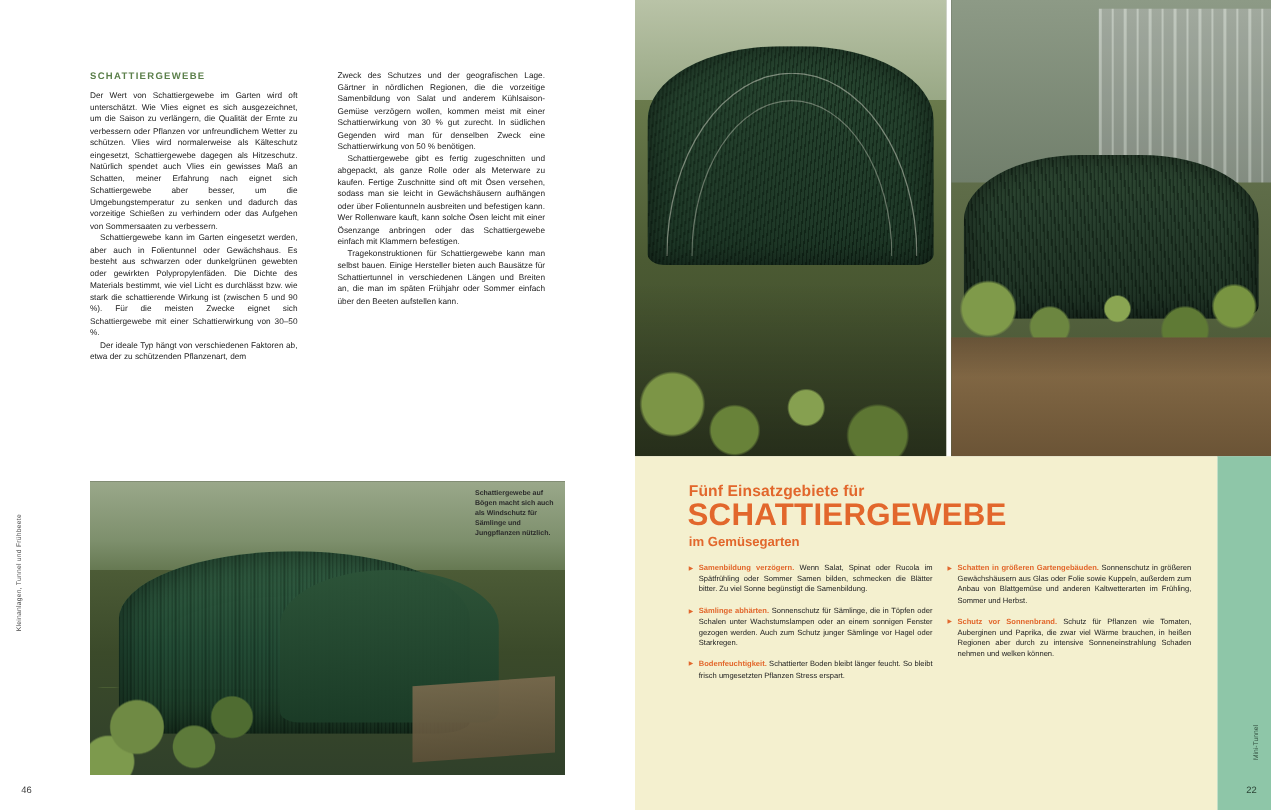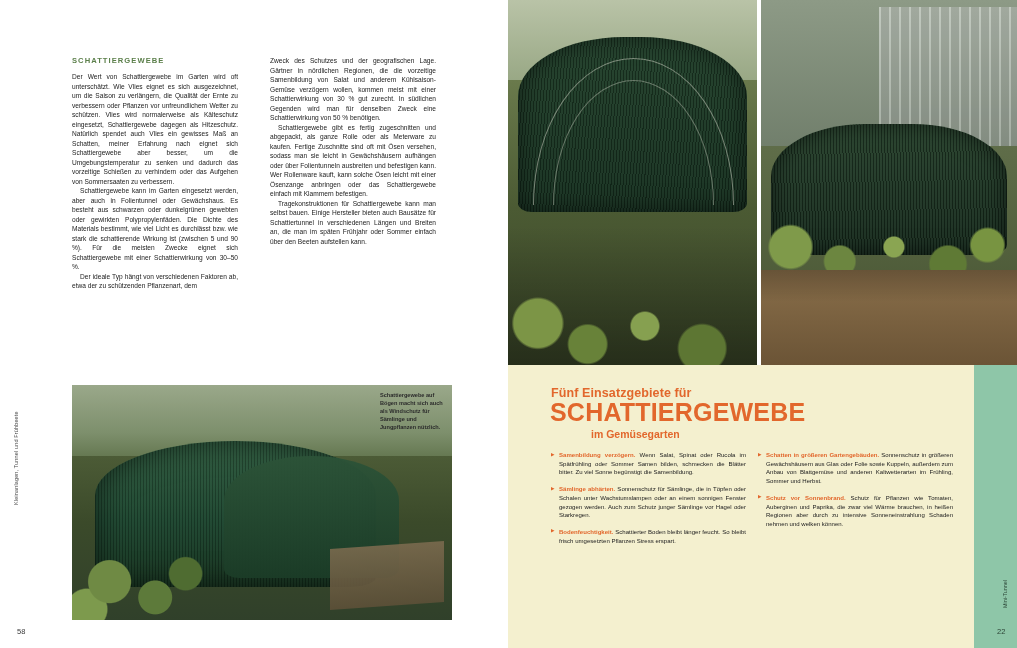--- a/index.html
+++ b/index.html
@@ -271,21 +271,20 @@
     font-weight: bold;
     color: #e2672c;
     letter-spacing: 0.2px;
   }
   .panel-title-3 {
     position: absolute;
     left: 43px; top: 428px;
     font-size: 10.5px;
     font-weight: bold;
     color: #e2672c;
-    margin-left: 40px;
   }
 
   .bullets {
     position: absolute;
     top: 451px;
     width: 195px;
     font-size: 6.05px;
     line-height: 1.44;
     color: #222;
     text-align: justify;
@@ -312,21 +311,21 @@
 </style>
 </head>
 <body>
 
 <div class="spread">
 
   <div class="left-page">
 
     <div class="side-label-left">Kleinanlagen, Tunnel und Frühbeete</div>
 
-    <div class="folio-left">58</div>
+    <div class="folio-left">46</div>
 
     <div class="article-head">SCHATTIERGEWEBE</div>
 
     <div class="col col-1">
       <p>Der Wert von Schattiergewebe im Garten wird oft unterschätzt. Wie Vlies eignet es sich ausgezeichnet, um die Saison zu verlängern, die Qualität der Ernte zu verbessern oder Pflanzen vor unfreundlichem Wetter zu schützen. Vlies wird normalerweise als Kälteschutz eingesetzt, Schattiergewebe dagegen als Hitzeschutz. Natürlich spendet auch Vlies ein gewisses Maß an Schatten, meiner Erfahrung nach eignet sich Schattiergewebe aber besser, um die Umgebungstemperatur zu senken und dadurch das vorzeitige Schießen zu verhindern oder das Aufgehen von Sommersaaten zu verbessern.</p>
       <p>Schattiergewebe kann im Garten eingesetzt werden, aber auch in Folientunnel oder Gewächshaus. Es besteht aus schwarzen oder dunkelgrünen gewebten oder gewirkten Polypropylenfäden. Die Dichte des Materials bestimmt, wie viel Licht es durchlässt bzw. wie stark die schattierende Wirkung ist (zwischen 5 und 90 %). Für die meisten Zwecke eignet sich Schattiergewebe mit einer Schattierwirkung von 30–50 %.</p>
       <p>Der ideale Typ hängt von verschiedenen Faktoren ab, etwa der zu schützenden Pflanzenart, dem</p>
     </div>
 
     <div class="col col-2">

